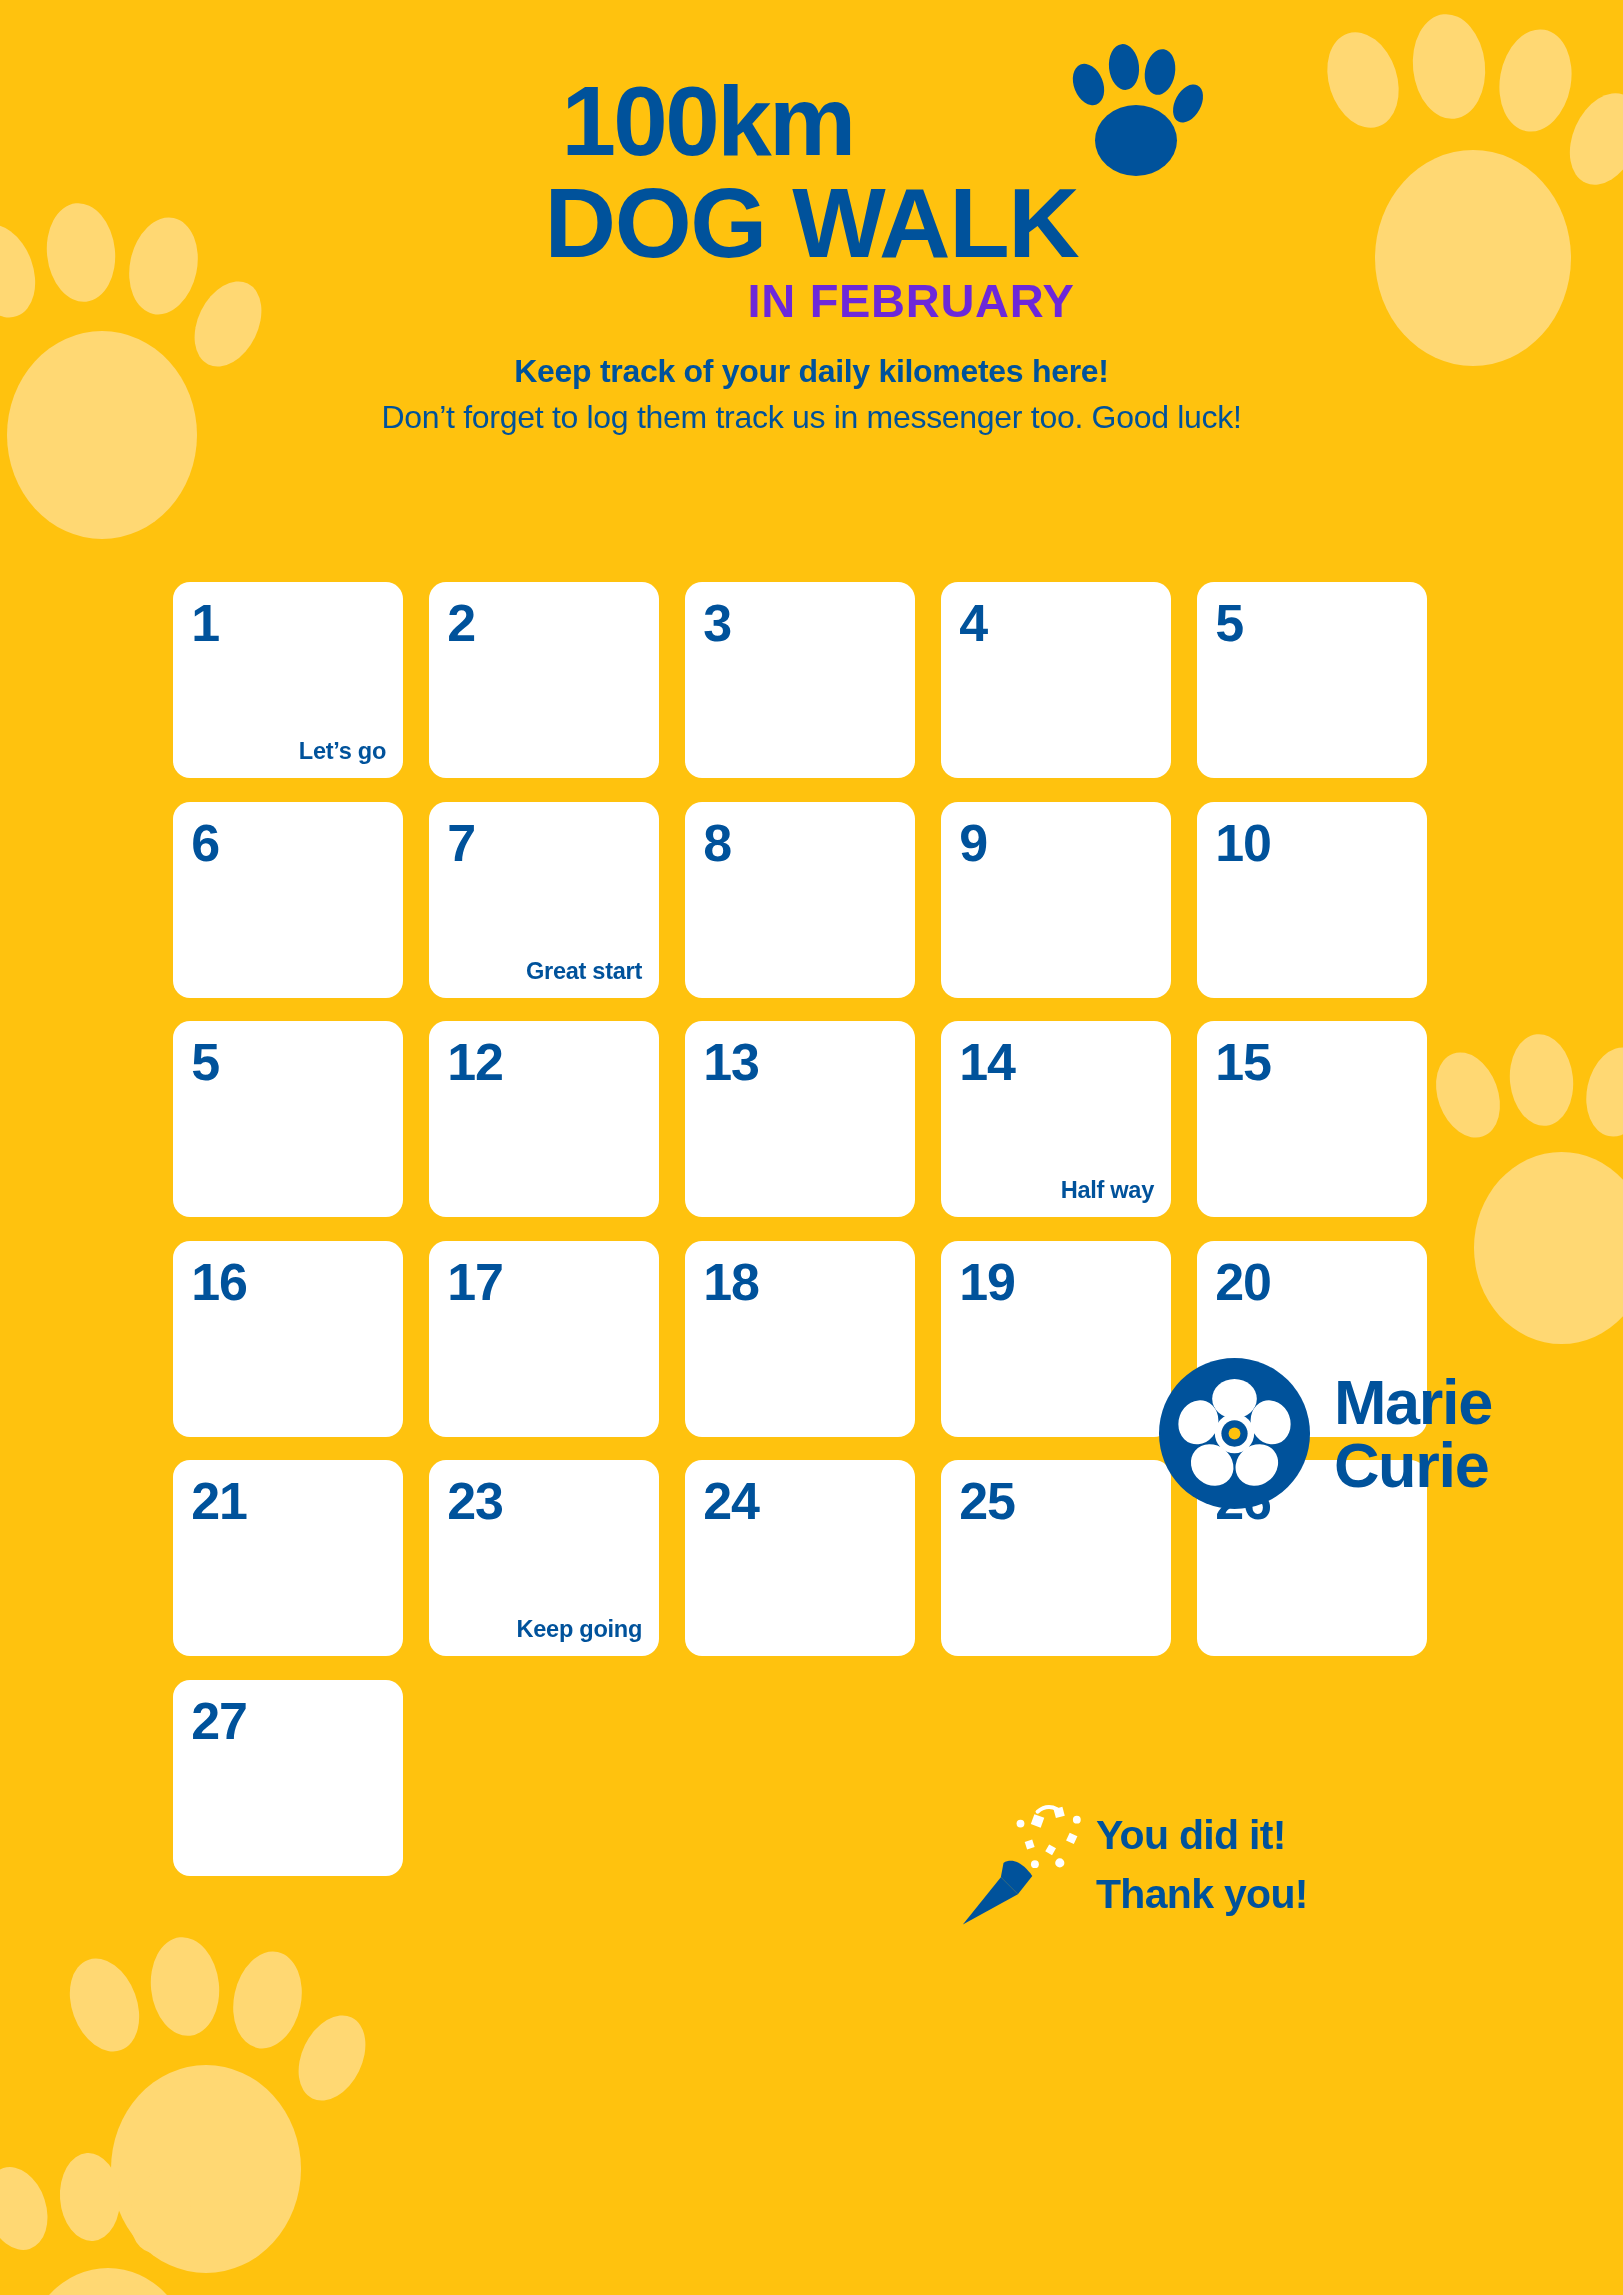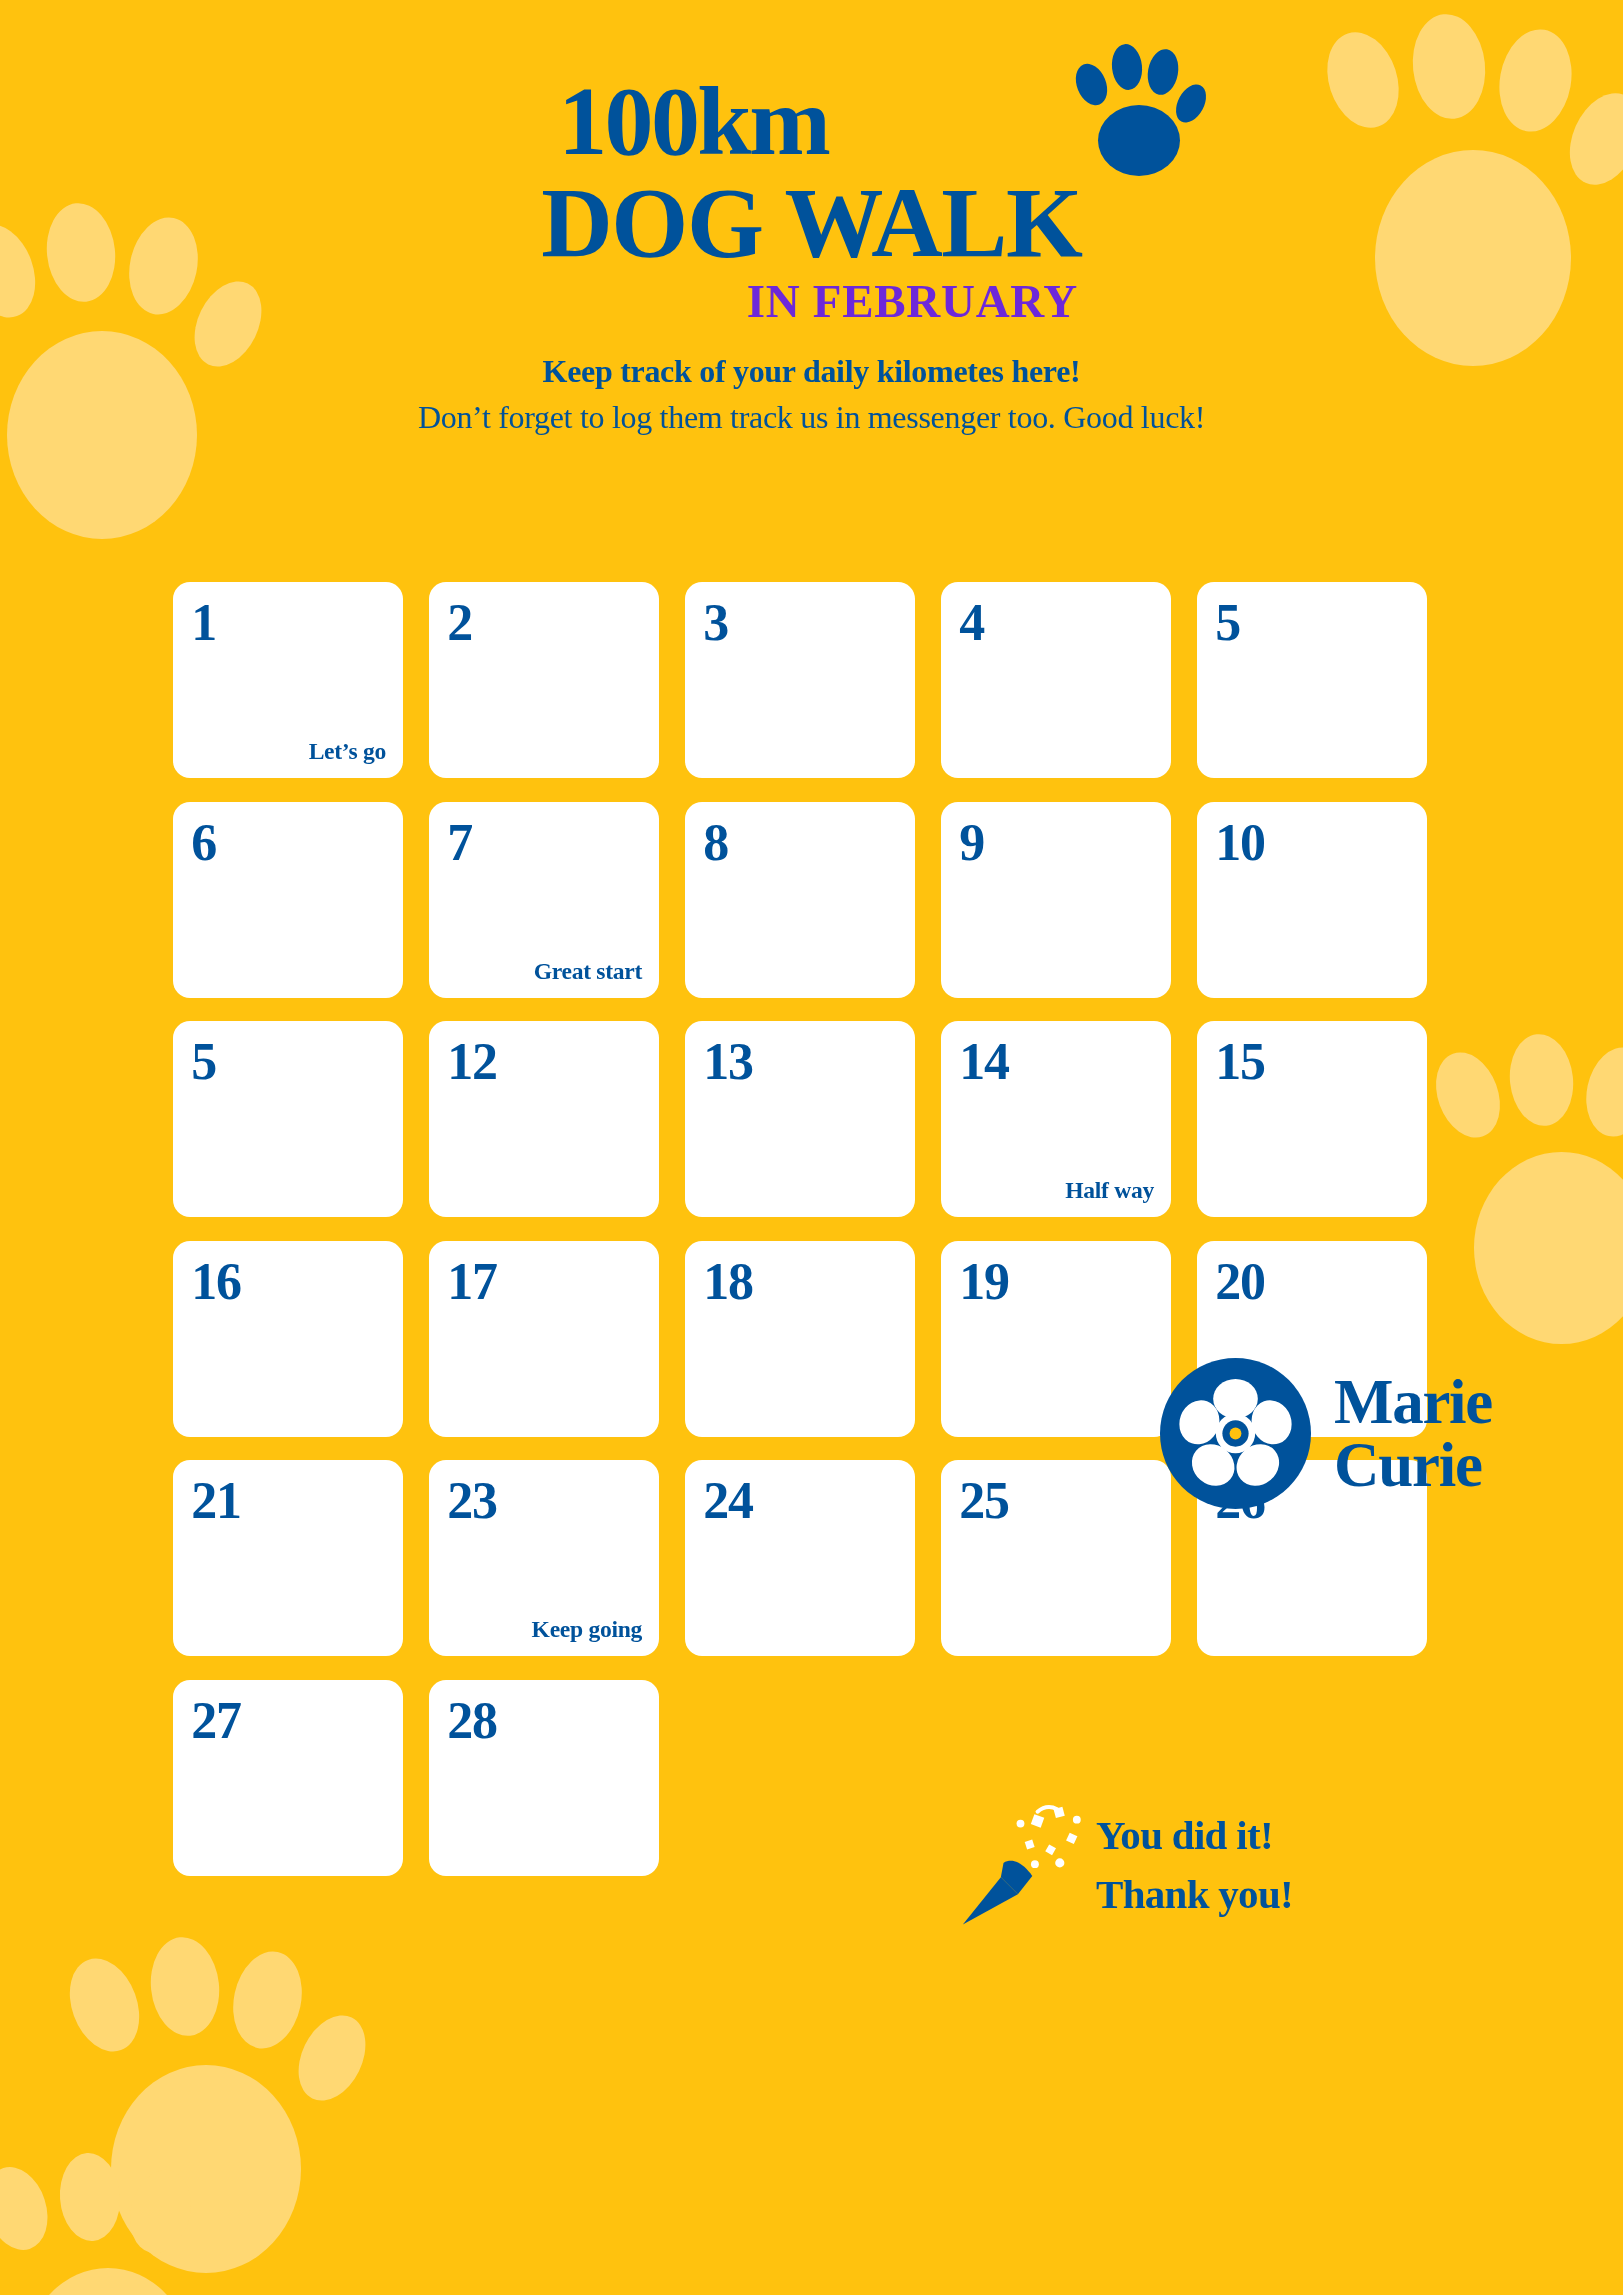--- a/index.html
+++ b/index.html
@@ -16,21 +16,20 @@
   }
   .paw .pad {
     position:absolute;
     background:#FFD873;
     border-radius:50%;
   }
   .page {
     position:relative;
     width:1623px; height:1607px;
     z-index:5;
-    font-family:Liberation Serif, serif;
   }
 
   
   .header {
     position:absolute;
     top:72px; left:0; width:1623px;
     text-align:center;
   }
   .title-wrap {
     display:inline-block;
@@ -336,24 +335,20 @@
       <span class="num">25</span>
       <span class="note"></span>
     </div>
 
     <div class="cell">
       <span class="num">26</span>
       <span class="note"></span>
     </div>
     <div class="cell">
       <span class="num">27</span>
-      <span class="note"></span>
-    </div>
-    <div class="cell">
-      <span class="num">28</span>
       <span class="note"></span>
     </div>
   </div>
 
   <div class="finish">
     <div class="party">
       <svg viewBox="0 0 200 200" width="131" height="131" aria-hidden="true">
         <path d="M12 190 L70 118 L96 144 Z" fill="#00529B"></path>
         <path d="M70 118 L96 144 L118 116 C104 96 88 88 74 96 Z" fill="#00529B"></path>
         <rect x="118" y="24" width="16" height="16" fill="#ffffff" transform="rotate(20 126 32)"></rect>

